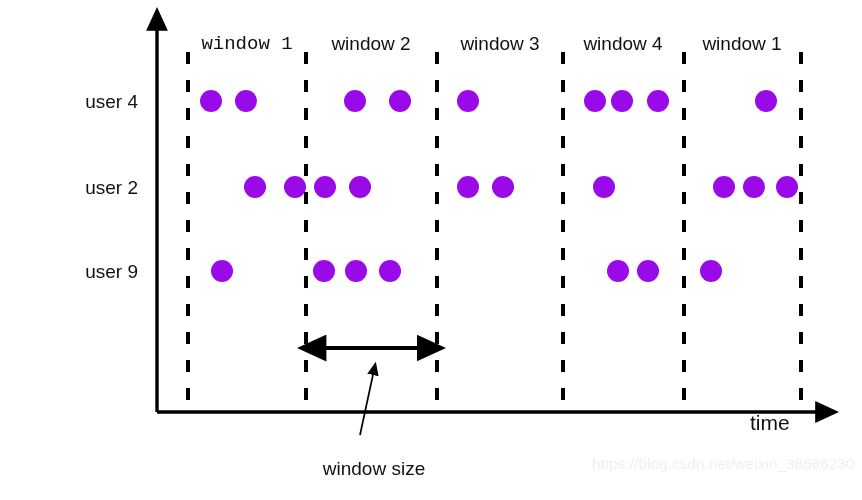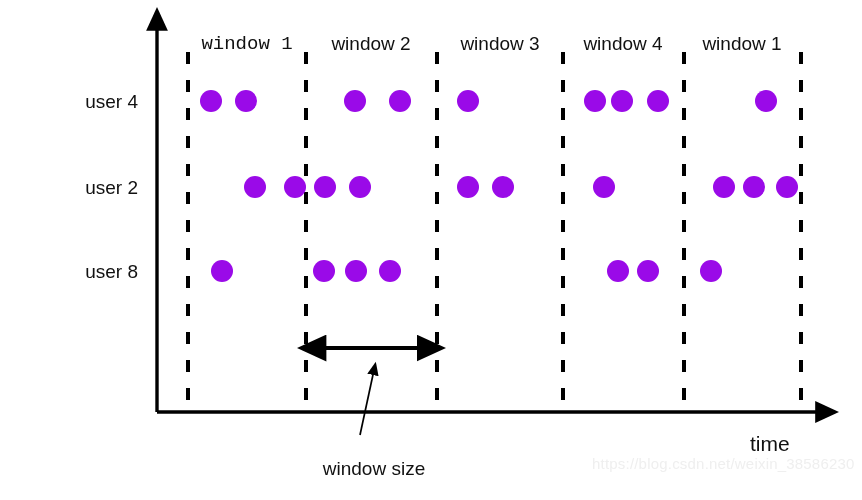--- a/index.html
+++ b/index.html
@@ -129,27 +129,27 @@
       <line id="measureArrow" x1="318" y1="348" x2="425" y2="348" stroke="#000000" stroke-width="4.2" marker-end="url(#arrowEnd)" marker-start="url(#arrowStart)"></line>
     </g>
 
     <g>
       <line id="pointerArrow" x1="360" y1="435" x2="374" y2="370" stroke="#000000" stroke-width="1.7" marker-end="url(#arrowThin)"></line>
     </g>
   </svg>
 
   <div class="row-label" style="left:28px; top:91px;">user 4</div>
   <div class="row-label" style="left:28px; top:177px;">user 2</div>
-  <div class="row-label" style="left:28px; top:261px;">user 8</div>
+  <div class="row-label" style="left:28px; top:261px;">user 9</div>
 
   <div class="window-label" style="left:247px; top:33px;font-family:Liberation Mono, monospace;">window 1</div>
   <div class="window-label" style="left:371px; top:33px;">window 2</div>
   <div class="window-label" style="left:500px; top:33px;">window 3</div>
   <div class="window-label" style="left:623px; top:33px;text-align:center;">window 4</div>
   <div class="window-label" style="left:742px; top:33px;">window 1</div>
 
-  <div class="axis-label" style="left:750px; top:432px;">time</div>
+  <div class="axis-label" style="left:750px; top:411px;">time</div>
 
   <div class="annot-label" style="left:374px; top:458px;">window size</div>
 
   <div class="watermark" style="left:592px; top:455px;">https://blog.csdn.net/weixin_38586230</div>
 
 </div>
 
 </body></html>

